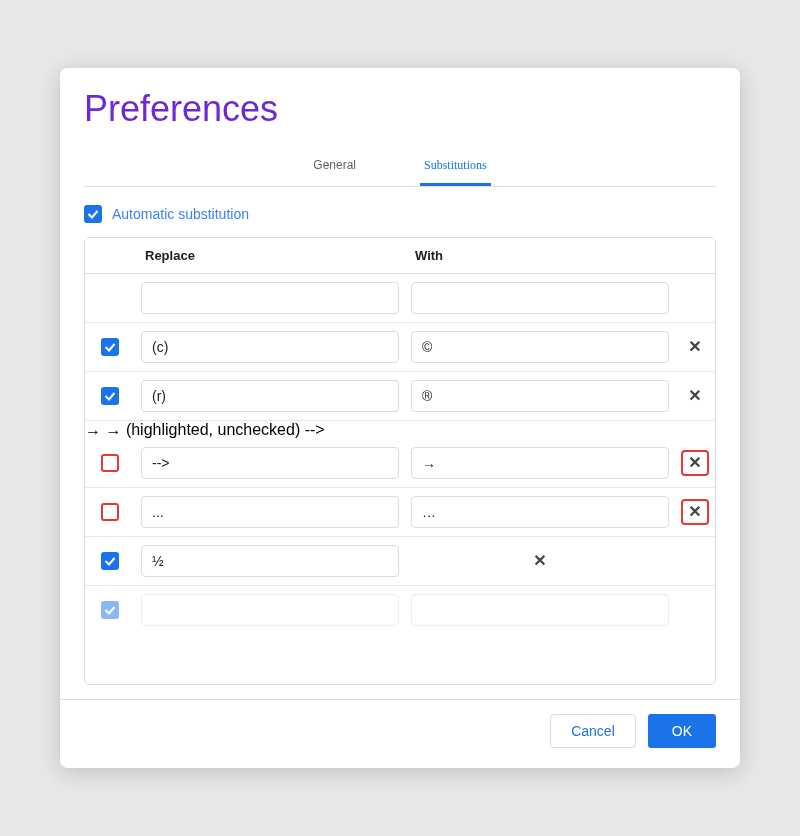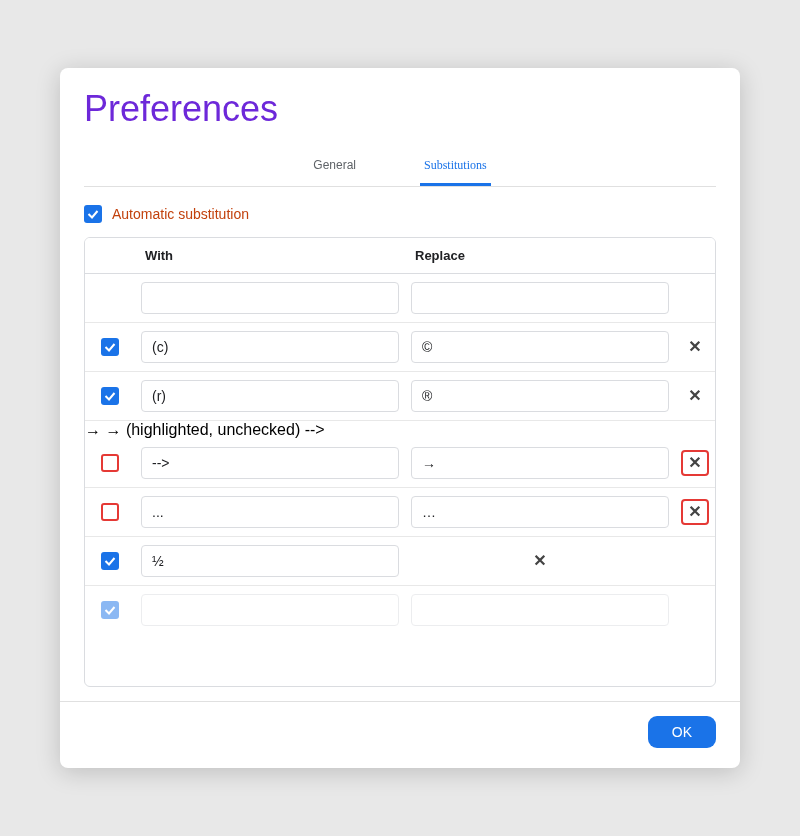--- a/index.html
+++ b/index.html
@@ -96,21 +96,21 @@
       justify-content: center;
       flex-shrink: 0;
       cursor: pointer;
     }
     .checkbox-blue svg {
       width: 12px;
       height: 12px;
     }
     .auto-sub-label {
       font-size: 14px;
-      color: #c2410c;
+      color: #3b82f6;
     }
     .table-container {
       border: 1px solid #dadce0;
       border-radius: 6px;
       overflow: hidden;
       flex: 1;
       display: flex;
       flex-direction: column;
     }
     .table-header {
@@ -225,21 +225,21 @@
       border-radius: 4px;
       padding: 8px 20px;
       cursor: pointer;
     }
     .btn-ok {
       font-size: 14px;
       font-weight: 500;
       color: #fff;
       background: #1a73e8;
       border: none;
-      border-radius: 9px;
+      border-radius: 3px;
       padding: 8px 24px;
       cursor: pointer;
     }
   </style>
 </head>
 <body>
 
 <div class="dialog">
   <div class="dialog-header">
     <span class="dialog-title">Preferences</span>
@@ -260,22 +260,22 @@
         <svg viewBox="0 0 12 12" fill="none" xmlns="http://www.w3.org/2000/svg">
           <polyline points="1.5,6 5,9.5 10.5,3" stroke="white" stroke-width="2" fill="none"></polyline>
         </svg>
       </div>
       <span class="auto-sub-label">Automatic substitution</span>
     </div>
 
     <div class="table-container">
       <div class="table-header">
         <div class="table-header-cell"></div>
+        <div class="table-header-cell">Replace</div>
         <div class="table-header-cell">With</div>
-        <div class="table-header-cell">Replace</div>
         <div class="table-header-cell"></div>
       </div>
 
       <div class="table-body">
 
         
         <div class="new-row">
           <div class="row-checkbox-cell"></div>
           <input class="cell-input" value="" placeholder="" style="">
           <input class="cell-input" value="" placeholder="" style="">
@@ -365,15 +365,16 @@
           <input class="cell-input" value="" style="">
           <input class="cell-input" value="" style="">
           <div class="delete-cell"></div>
         </div>
 
       </div>
     </div>
   </div>
 
   <div class="dialog-footer">
+    <button class="btn-cancel">Cancel</button>
     <button class="btn-ok">OK</button>
   </div>
 </div>
 
 </body></html>

